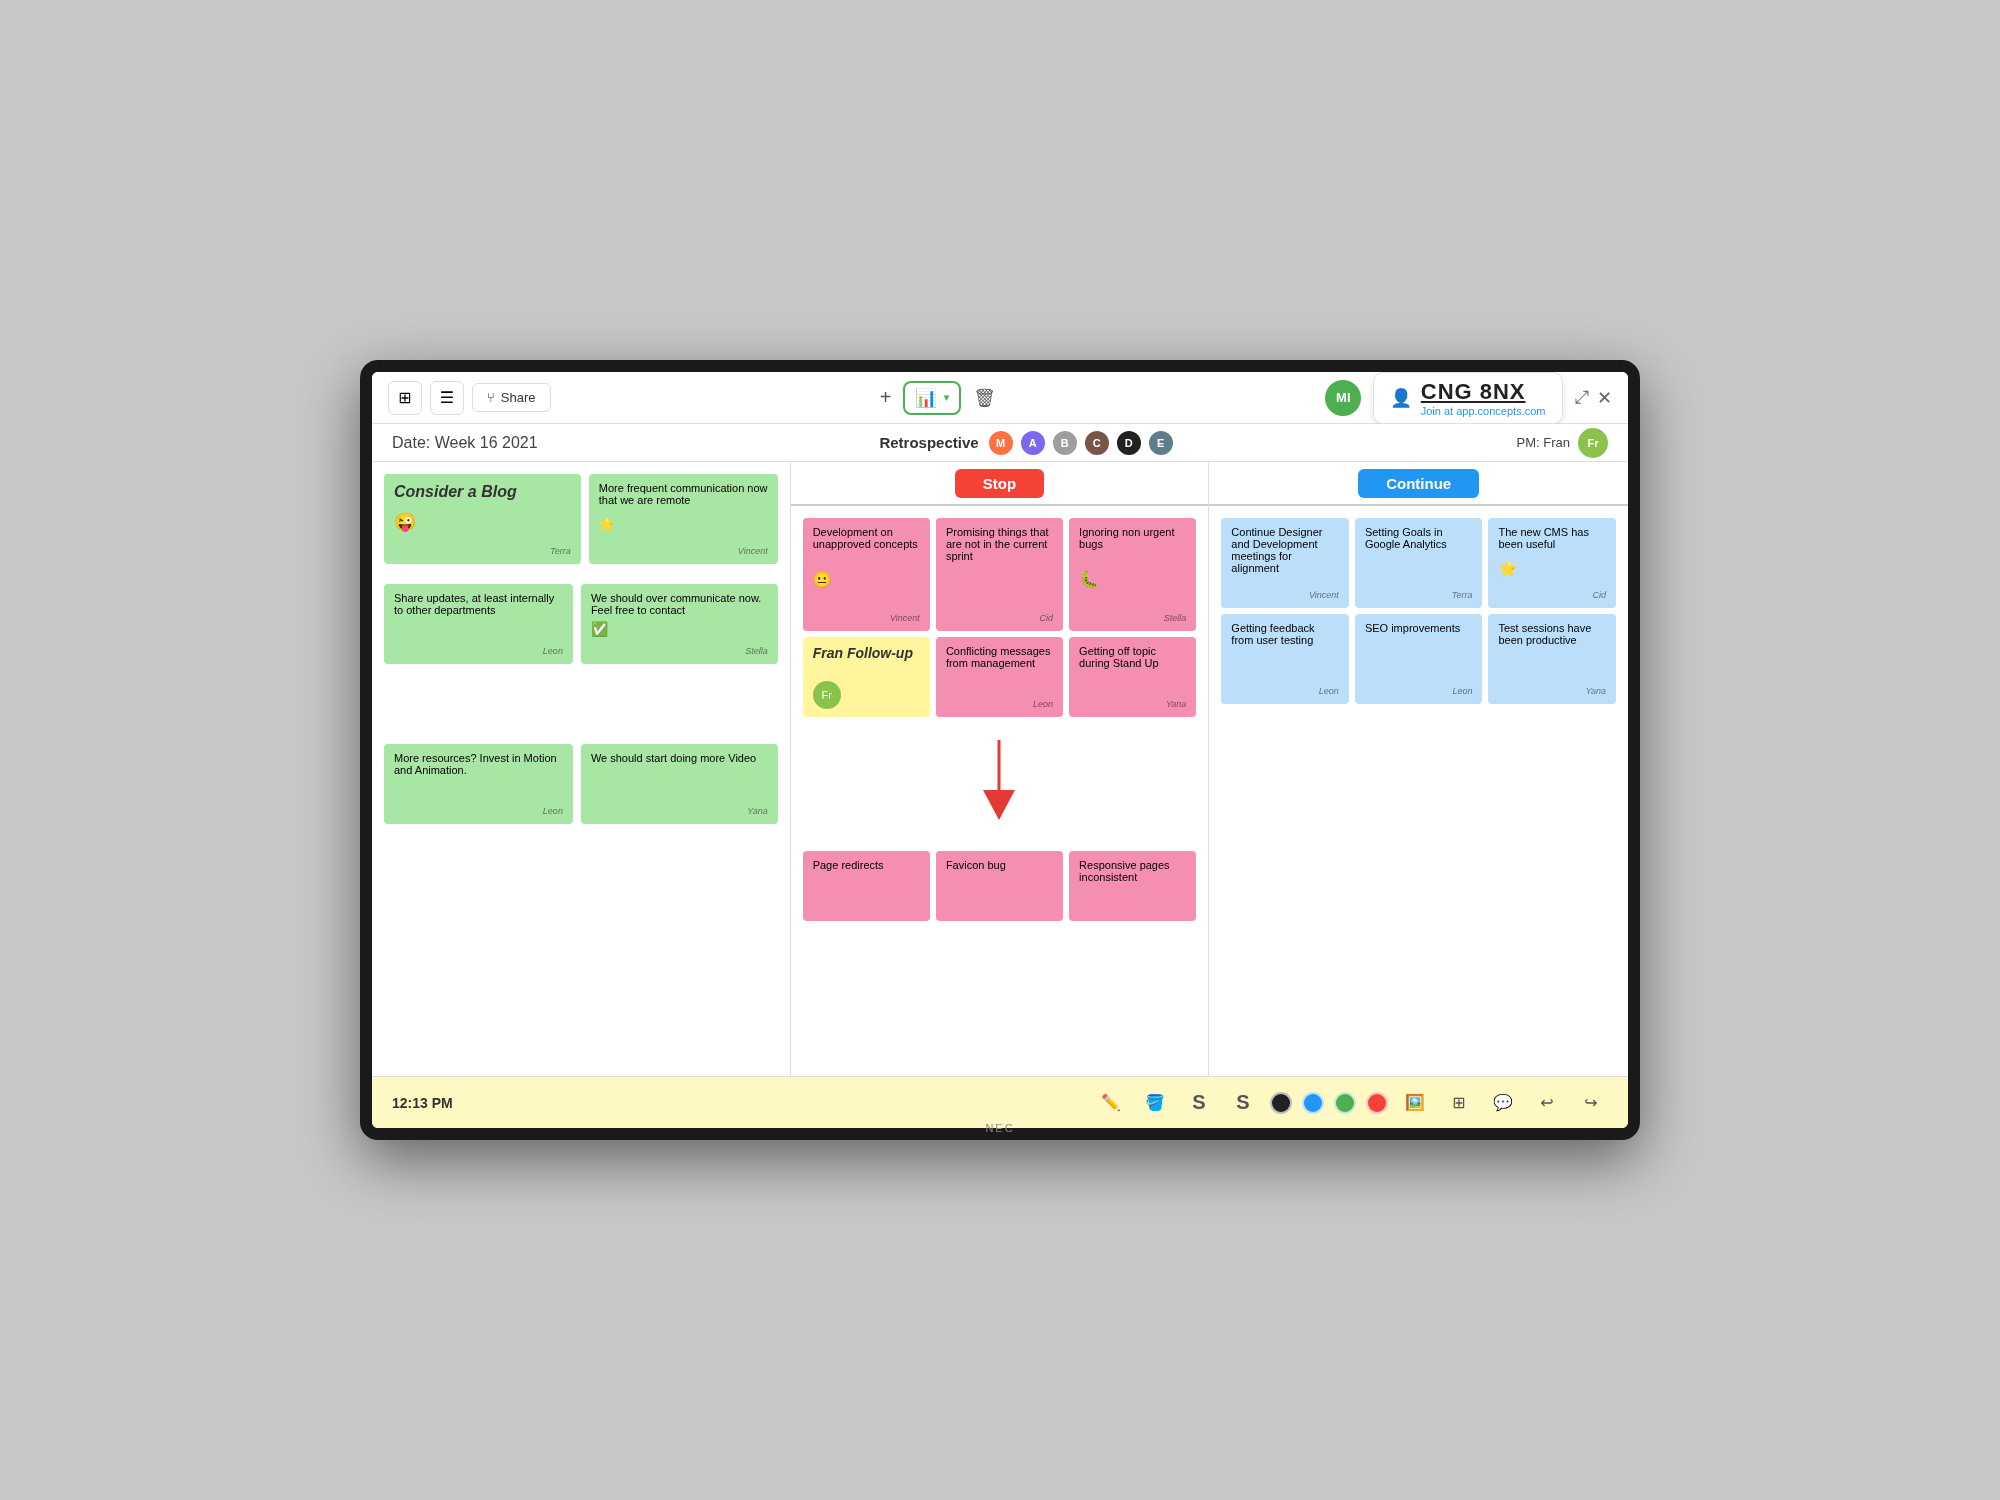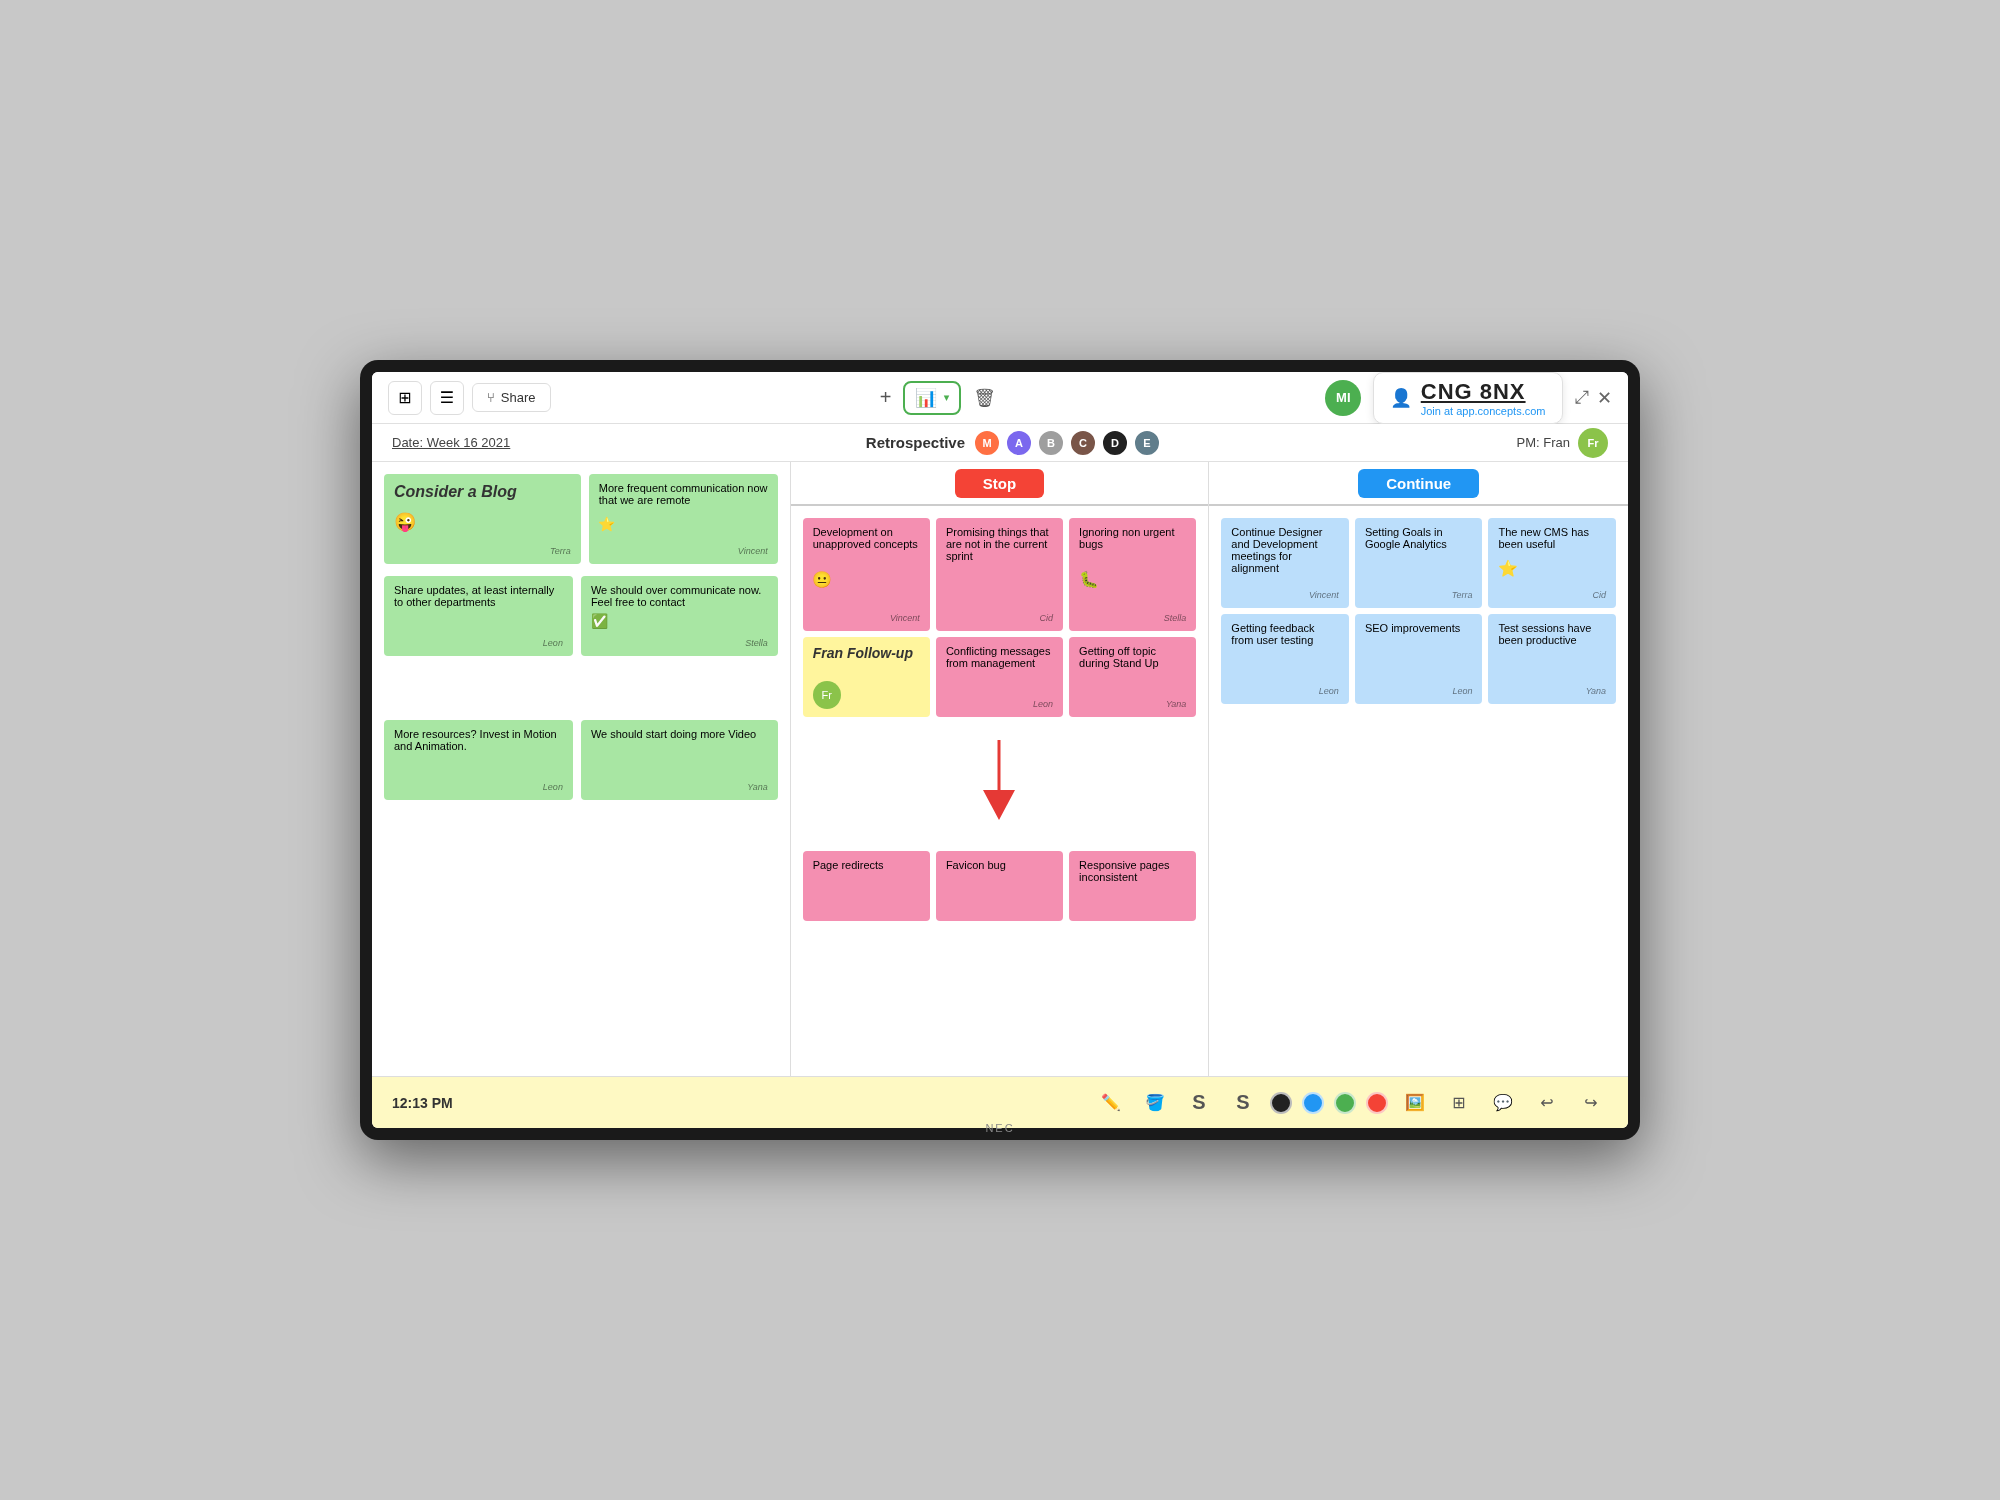--- a/index.html
+++ b/index.html
@@ -111,21 +111,21 @@
     .info-bar {
       height: 38px;
       background: #fff;
       border-bottom: 1px solid #e0e0e0;
       display: flex;
       align-items: center;
       padding: 0 20px;
       flex-shrink: 0;
       gap: 16px;
     }
-    .info-bar-left { font-size: 13px; color: #444; text-decoration: underline; }
+    .info-bar-left { font-size: 16px; color: #444; }
     .info-bar-center {
       flex: 1;
       display: flex; align-items: center; justify-content: center;
       gap: 8px;
       font-size: 15px; font-weight: 600; color: #333;
     }
     .participant-avatars { display: flex; gap: 4px; }
     .p-avatar {
       width: 28px; height: 28px;
       border-radius: 50%;
@@ -290,21 +290,21 @@
 
     .continue-grid {
       display: grid;
       grid-template-columns: 1fr 1fr 1fr;
       gap: 6px;
       width: 100%;
     }
     .start-flex {
       display: flex;
       flex-wrap: wrap;
-      gap: 12px;
+      gap: 20px;
       width: 100%;
       align-content: flex-start;
     }
   </style>
 </head>
 <body>
 
 <div class="monitor">
   <div class="screen">
 

